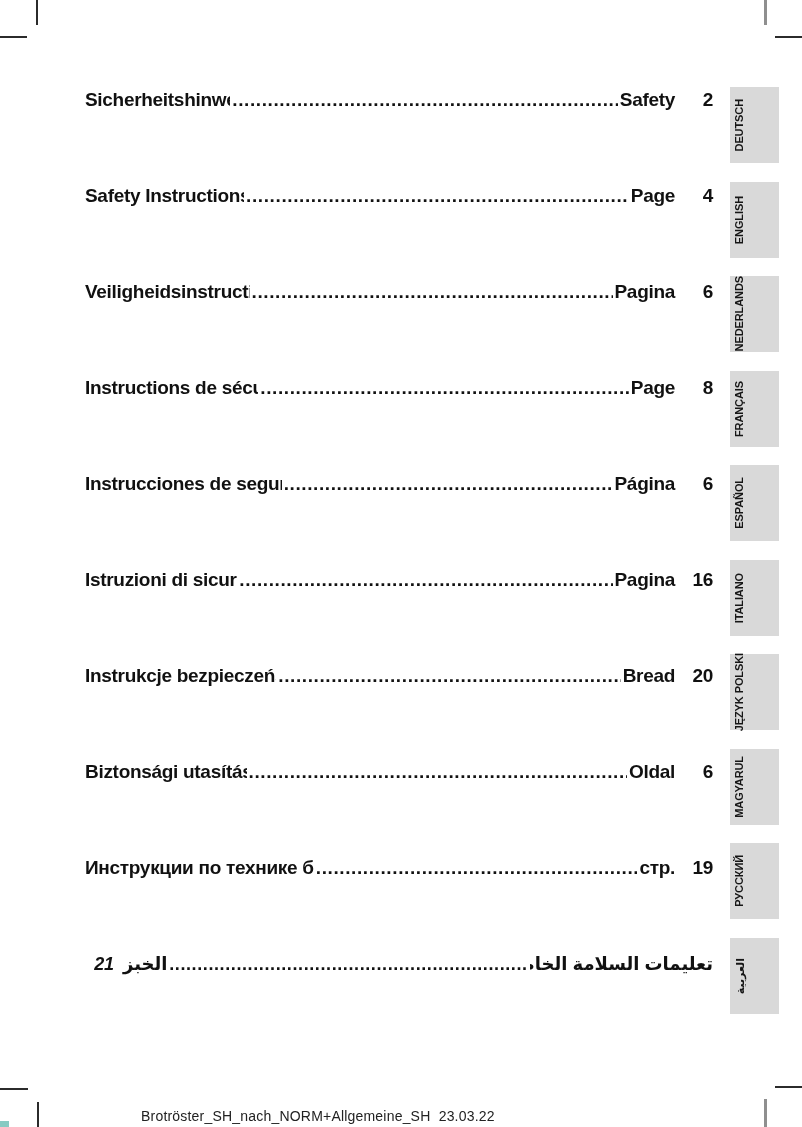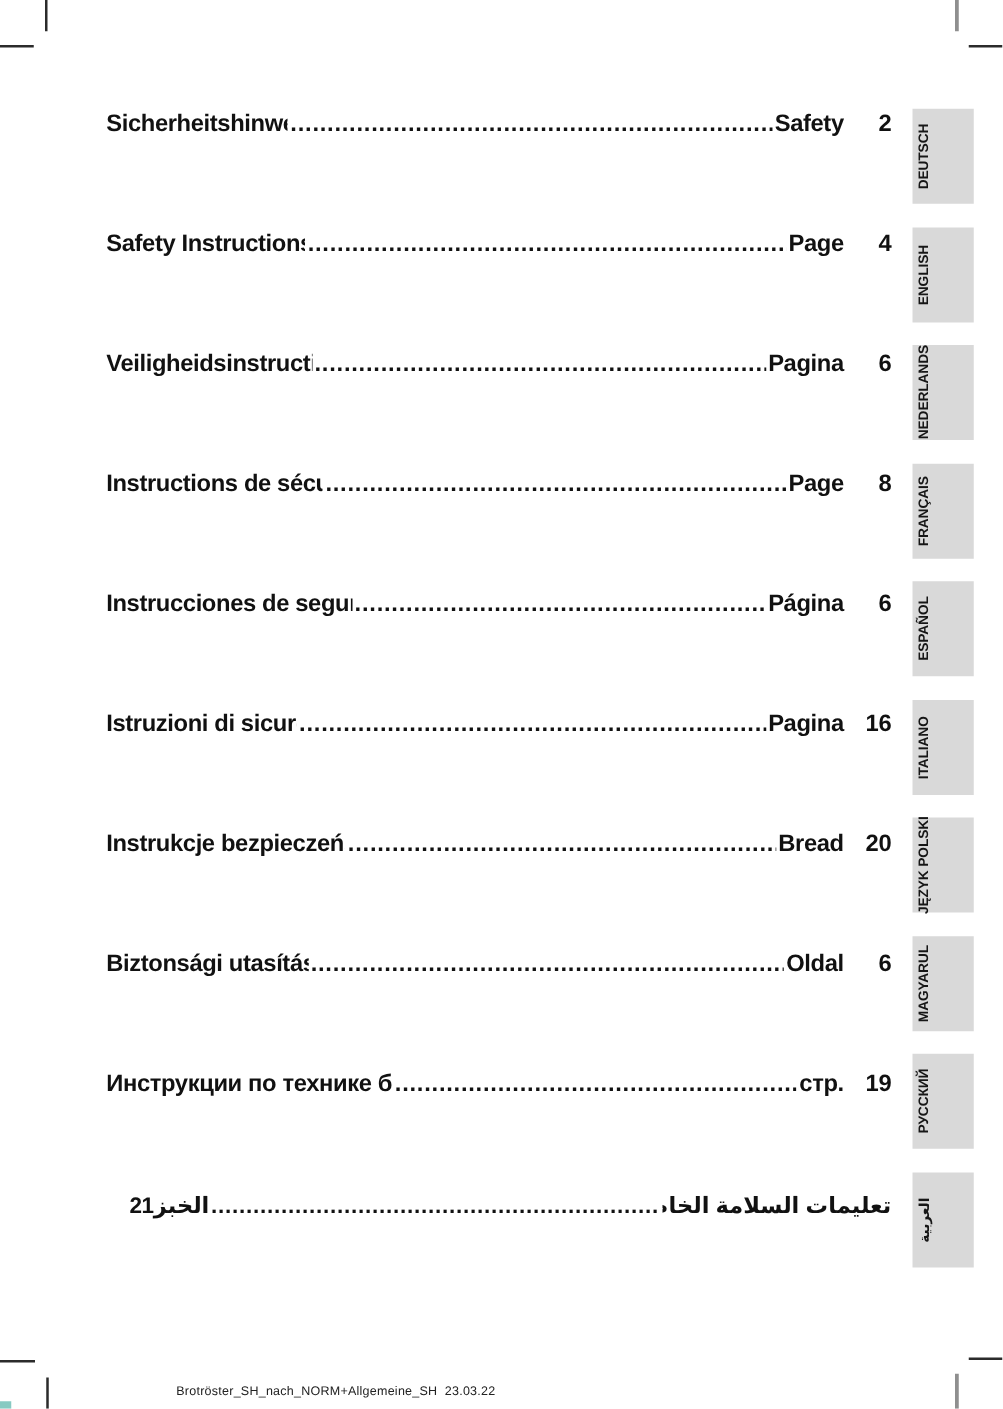--- a/index.html
+++ b/index.html
@@ -62,21 +62,21 @@
     min-width: 10px;
     margin: 0 2px 0 2px;
   }
   .toc-leader::after {
     content: "........................................................................................................................................";
     letter-spacing: 0.6px;
   }
   .toc-pageword { flex: 0 0 auto; }
   .toc-pagenum  { flex: 0 0 38px; text-align: right; }
   .toc-row.rtl { direction: rtl; font-size: 18px; }
-  .toc-row.rtl .toc-pagenum { text-align: right; }
+  .toc-row.rtl .toc-pagenum { text-align: center; font-style: italic; }
 
   
   .lang-tab {
     position: absolute;
     left: 730px;
     width: 49px;
     height: 76px;
     background: var(--tab-bg, #d9d9d9);
     display: flex;
     align-items: center;
@@ -92,21 +92,21 @@
     letter-spacing: -0.1px;
     color: var(--tab-text, #161616);
     white-space: nowrap;
   }
 
   
   .footer-note {
     position: absolute;
     left: 141px;
     top: 1108px;
-    font-size: 10px;
+    font-size: 14px;
     letter-spacing: 0.2px;
     color: #222;
     white-space: pre;
   }
 </style>
 </head>
 <body>
 
 <div class="page">
 

